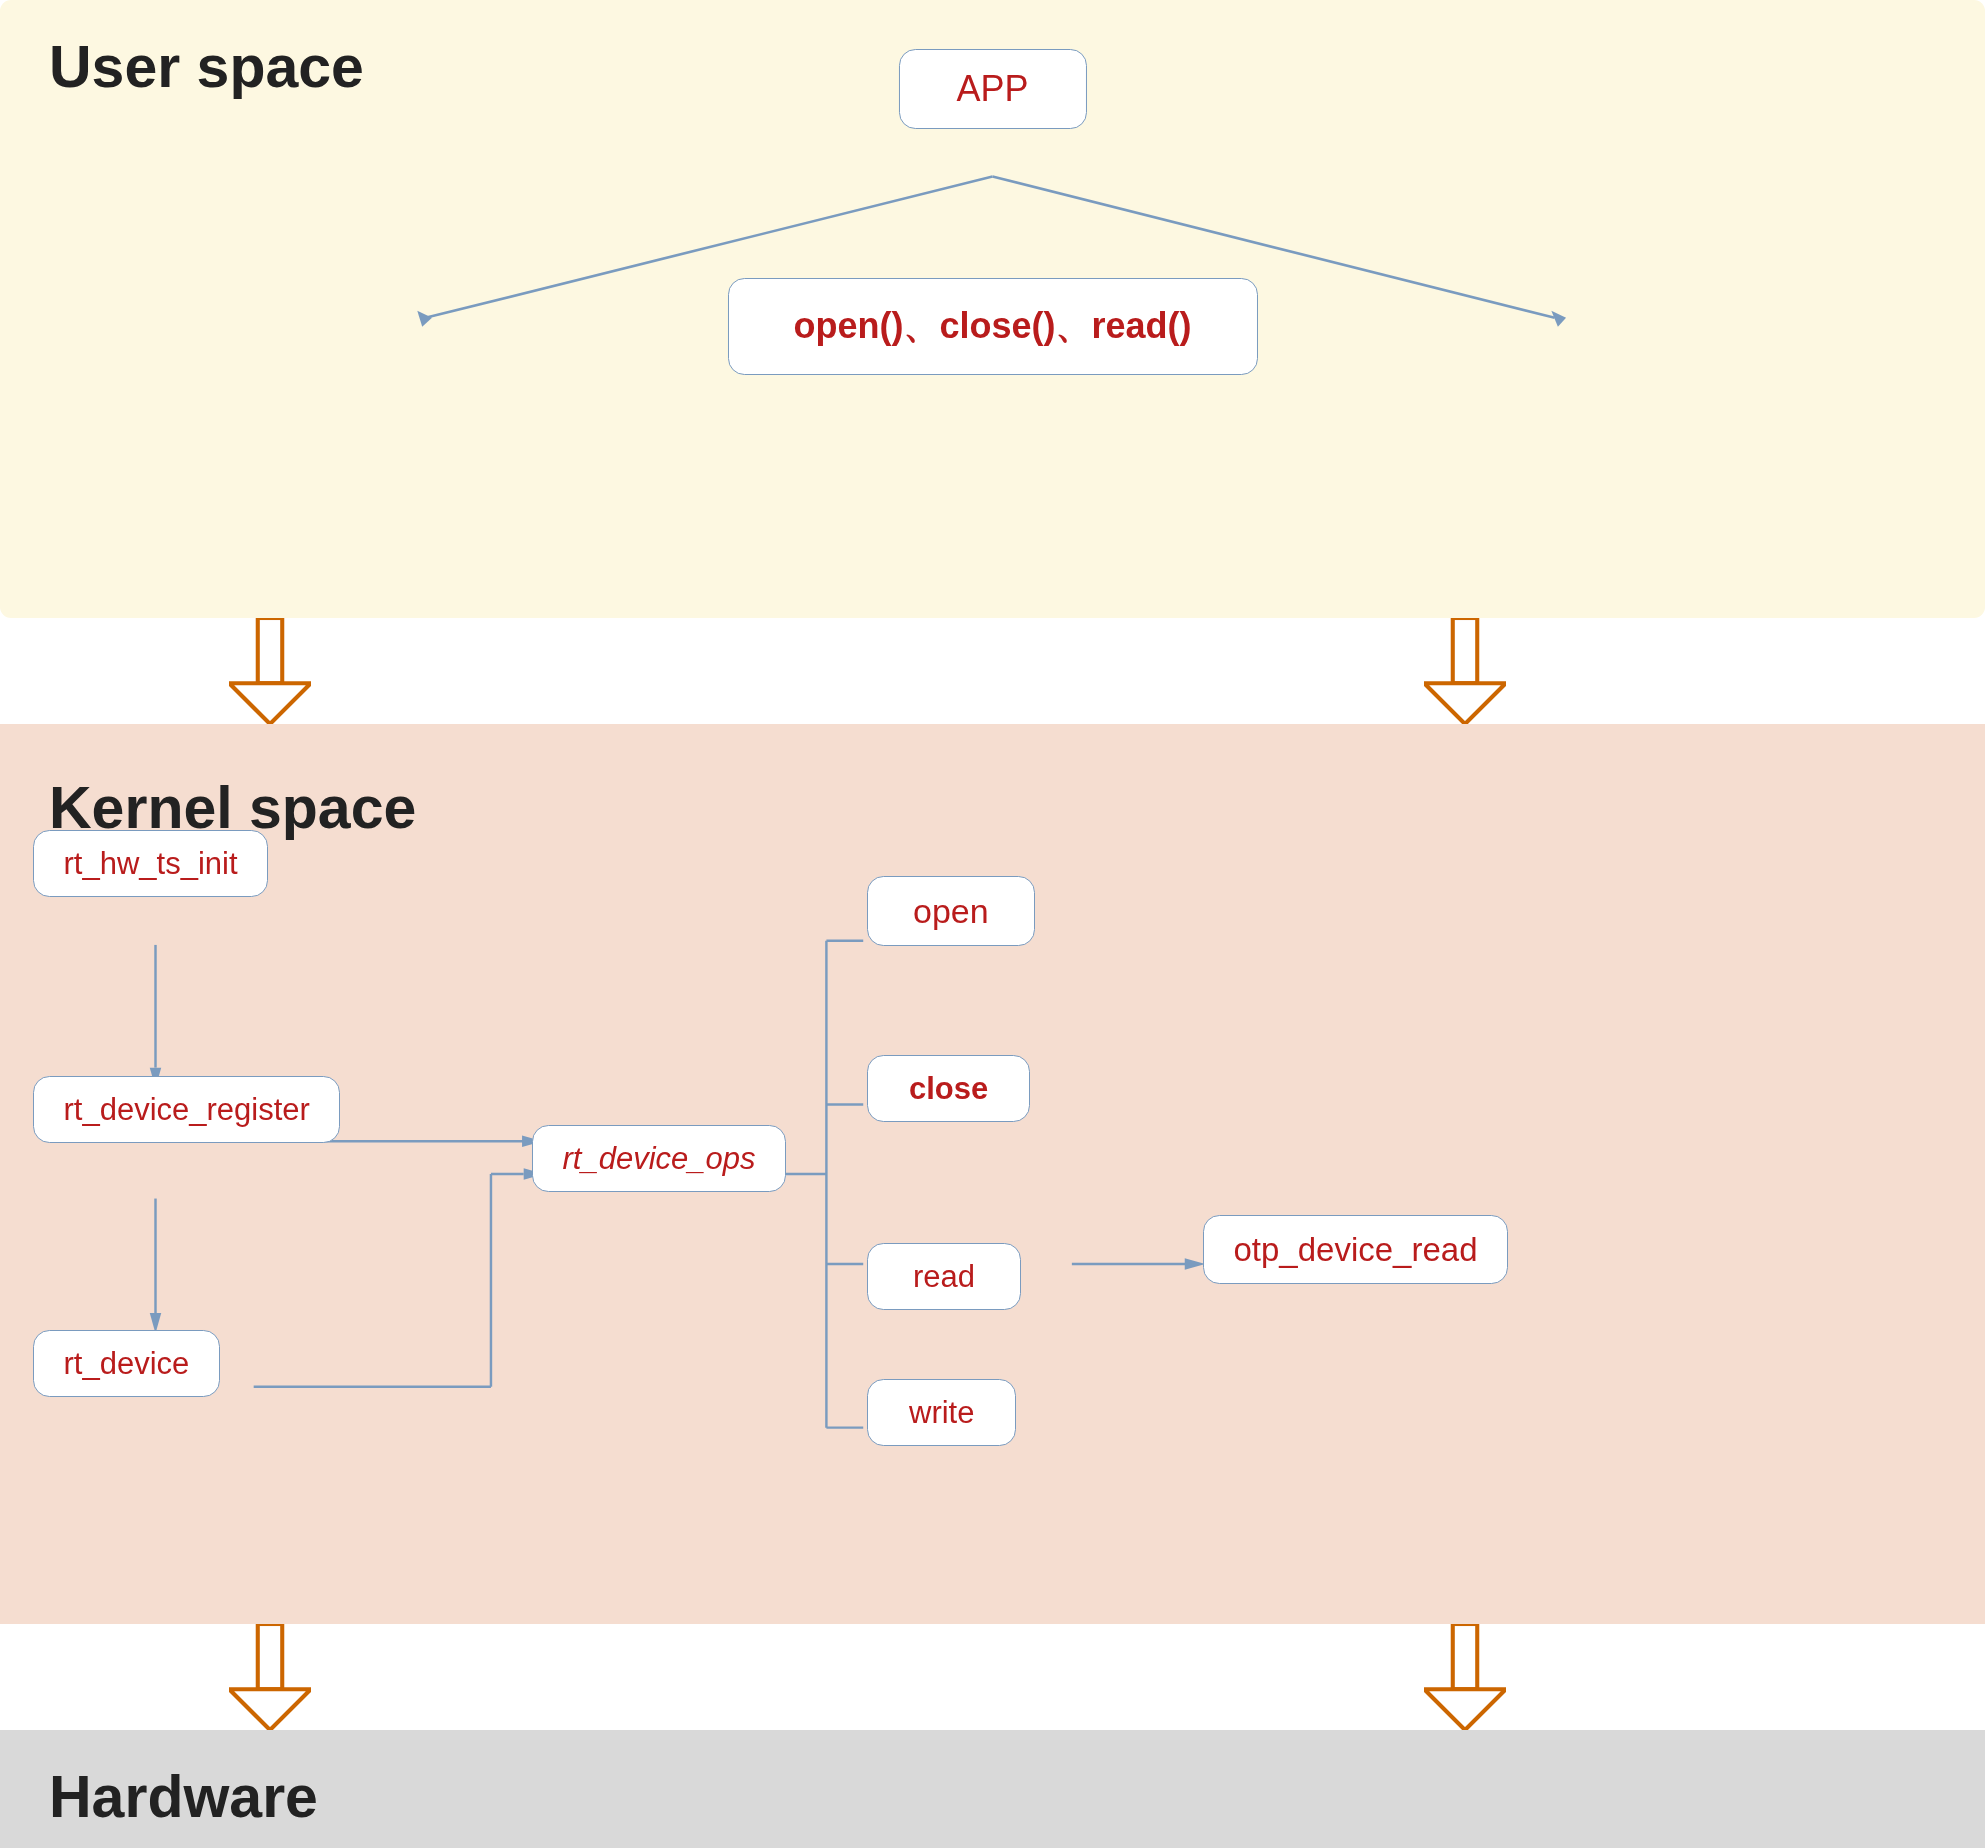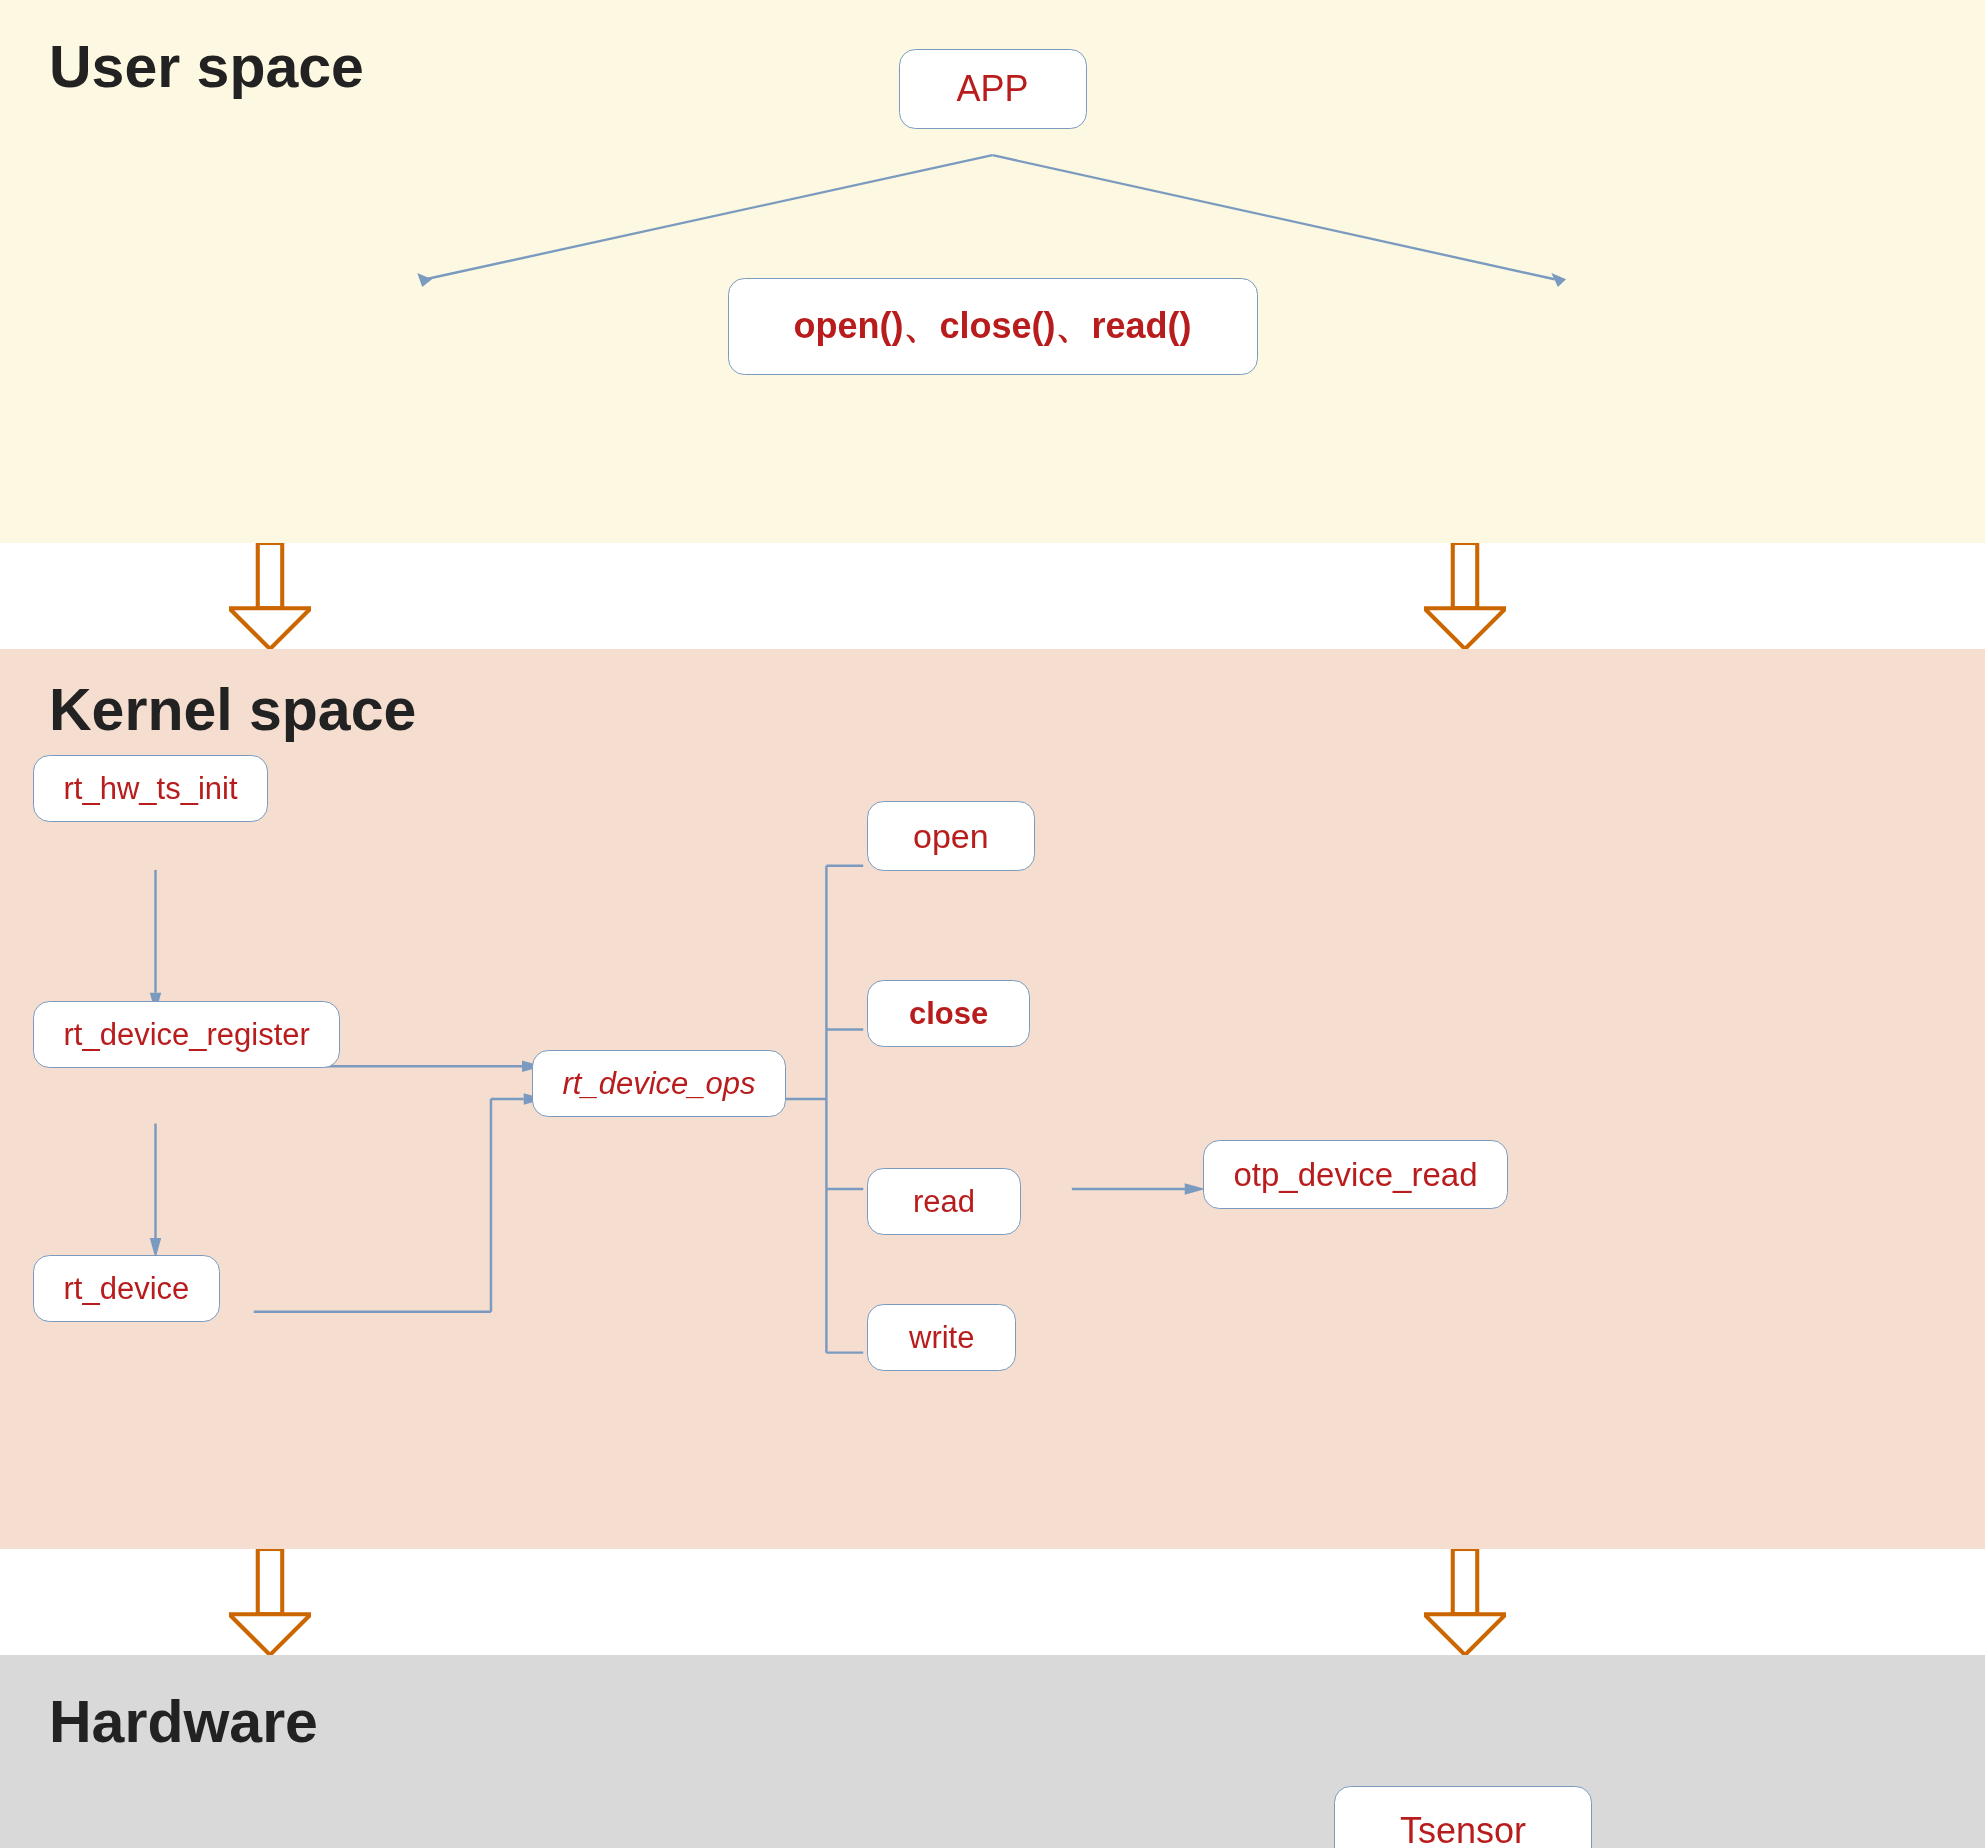--- a/index.html
+++ b/index.html
@@ -8,30 +8,31 @@
       height: 1849px;
       background: #fff;
       font-family: 'Arial', sans-serif;
       overflow: hidden;
     }
 
     
     .user-space-section {
       background: #fdf8e1;
       width: 100%;
-      height: 543px;
+      height: 618px;
       position: relative;
       padding: 33px 49px;
+      border-radius: 11px;
     }
     .kernel-space-section {
       background: #f5ddd0;
       width: 100%;
       height: 900px;
       position: relative;
-      padding: 27px 49px;
+      padding: 50px 49px;
     }
     .hardware-section {
       background: #d9d9d9;
       width: 100%;
       height: 376px;
       position: relative;
       padding: 33px 49px;
     }
 
     

